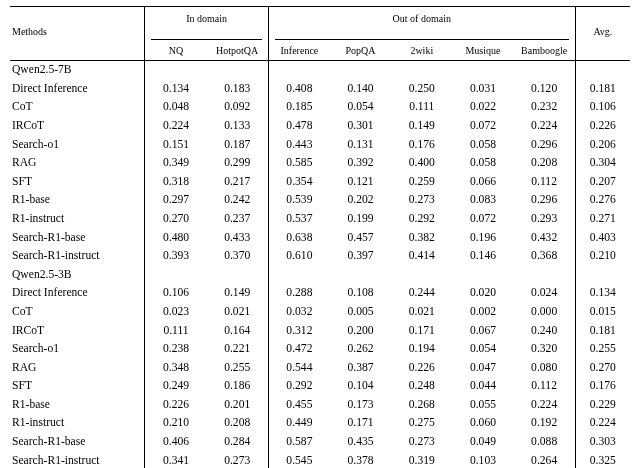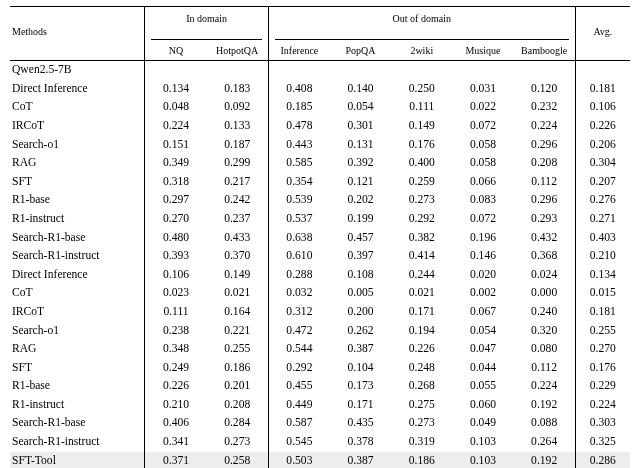--- a/index.html
+++ b/index.html
@@ -222,20 +222,31 @@
           <td class="col-method">Search-R1-instruct</td>
           <td class="num vline">0.393</td>
           <td class="num">0.370</td>
           <td class="num vline">0.610</td>
           <td class="num">0.397</td>
           <td class="num">0.414</td>
           <td class="num">0.146</td>
           <td class="num vline-right">0.368</td>
           <td class="num-avg">0.210</td>
         </tr>
+        <tr class="section-head">
+          <td class="col-method b">Qwen2.5-3B</td>
+          <td class="num vline"></td>
+          <td class="num"></td>
+          <td class="num vline"></td>
+          <td class="num"></td>
+          <td class="num"></td>
+          <td class="num"></td>
+          <td class="num vline-right"></td>
+          <td class="num-avg"></td>
+        </tr>
         <tr>
           <td class="col-method">Direct Inference</td>
           <td class="num vline">0.106</td>
           <td class="num">0.149</td>
           <td class="num vline">0.288</td>
           <td class="num">0.108</td>
           <td class="num">0.244</td>
           <td class="num">0.020</td>
           <td class="num vline-right">0.024</td>
           <td class="num-avg">0.134</td>

